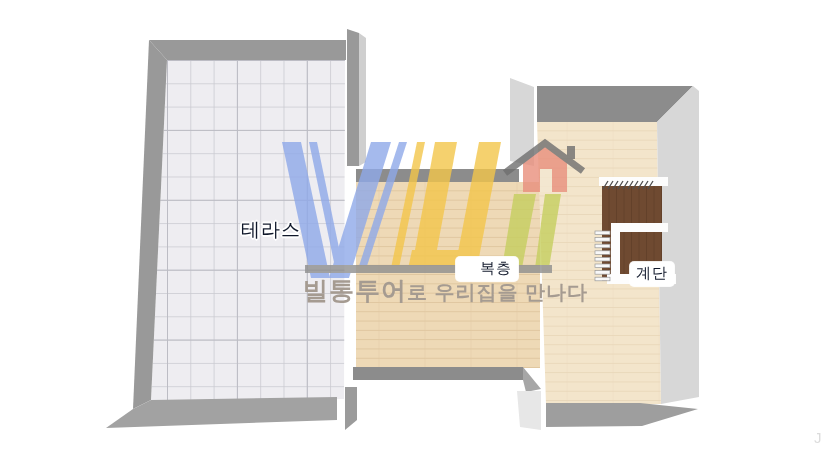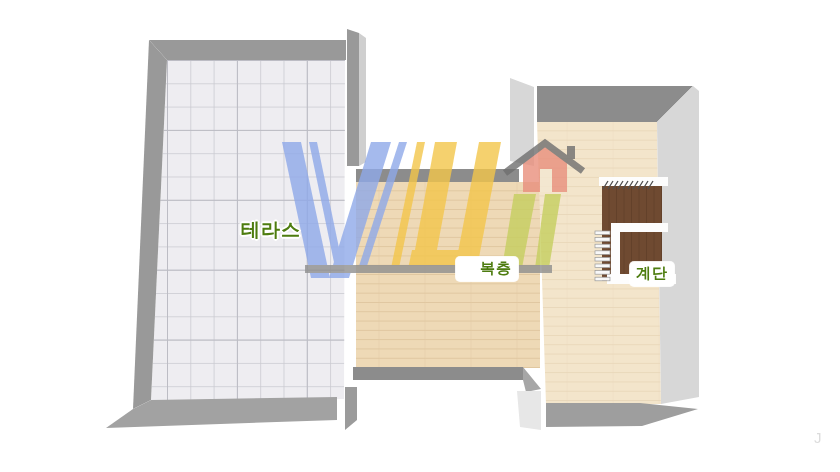--- a/index.html
+++ b/index.html
@@ -1,21 +1,21 @@
 <!DOCTYPE html>
 <html><head>
 <meta charset="utf-8">
 <style>
   * { margin:0; padding:0; box-sizing:border-box; }
   html,body { width:840px; height:472px; background:#ffffff; overflow:hidden;
               font-family:"Liberation Sans", sans-serif; }
   .stage { position:relative; width:840px; height:472px; background:#ffffff; }
   .stage > svg { position:absolute; left:0; top:0; }
 
-  .label { position:absolute; font-weight:bold; color:#4d7c0f; white-space:nowrap; z-index:30; }
+  .label { position:absolute; font-weight:normal; color:#0f172a; white-space:nowrap; z-index:30; }
   .label.outline { font-size:19px; letter-spacing:1px;
     text-shadow: 2px 0 0 #fff, -2px 0 0 #fff, 0 2px 0 #fff, 0 -2px 0 #fff,
                  1px 1px 0 #fff, -1px -1px 0 #fff, 1px -1px 0 #fff, -1px 1px 0 #fff; }
   .label.pill { font-size:15px; background:#ffffff; border-radius:4px;
     padding:2px 6px 3px; letter-spacing:1px; box-shadow:0 0 0 1px rgba(255,255,255,.9); }
 
   .wm-tagline { position:absolute; left:303px; top:274px; color:#a59b91; font-weight:bold;
     letter-spacing:1px; white-space:nowrap; z-index:20; }
   .wm-tagline .big   { font-size:25px; }
   .wm-tagline .small { font-size:20px; }
@@ -118,17 +118,20 @@
       <path d="M505,173 L545,143 L583,171" stroke-width="7" fill="none" stroke="#6f6f6f"></path>
     </g>
   </svg>
 
   <div class="label outline" style="left:241px; top:217px;">테라스</div>
 
   <div class="label pill" style="left:456px; top:257px;padding-left:24px;">복층</div>
 
   <div class="label pill" style="left:630px; top:214px;margin-top:48px;">계단</div>
 
+  <div class="wm-tagline">
+    <span class="big">빌통투어</span><span class="small">로 우리집을 만나다</span>
+  </div>
 
 
   <div class="artifact">J</div>
 
 </div>
 
 </body></html>

